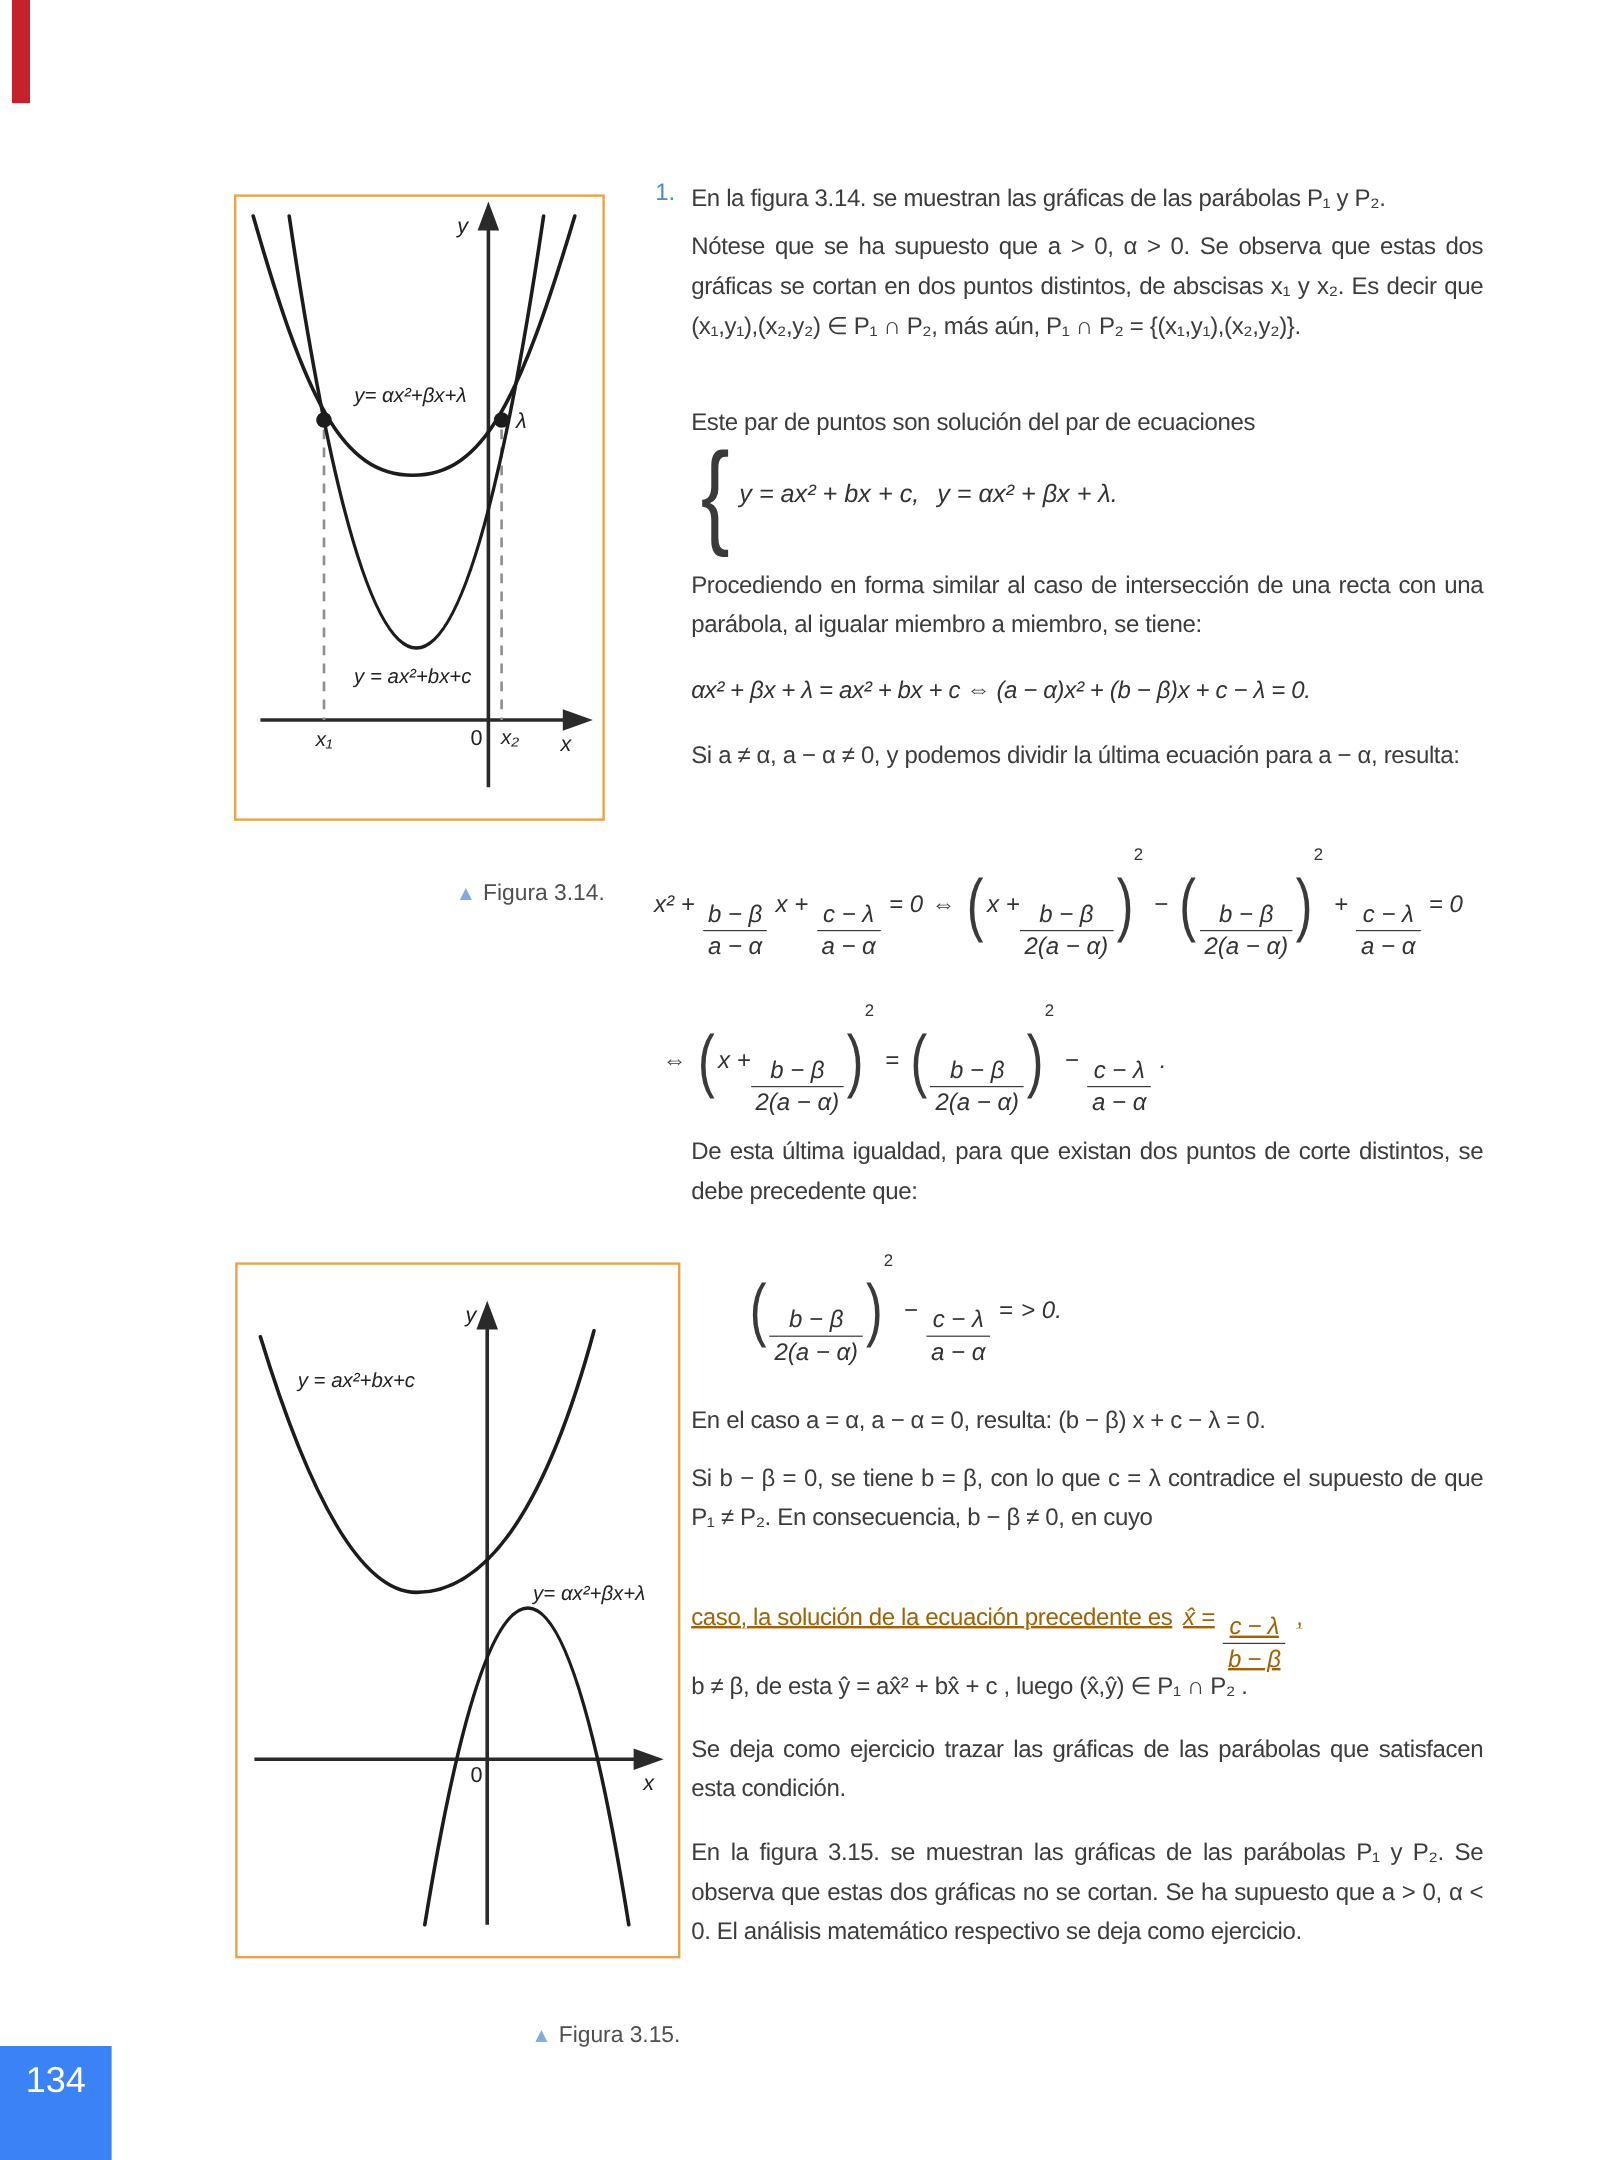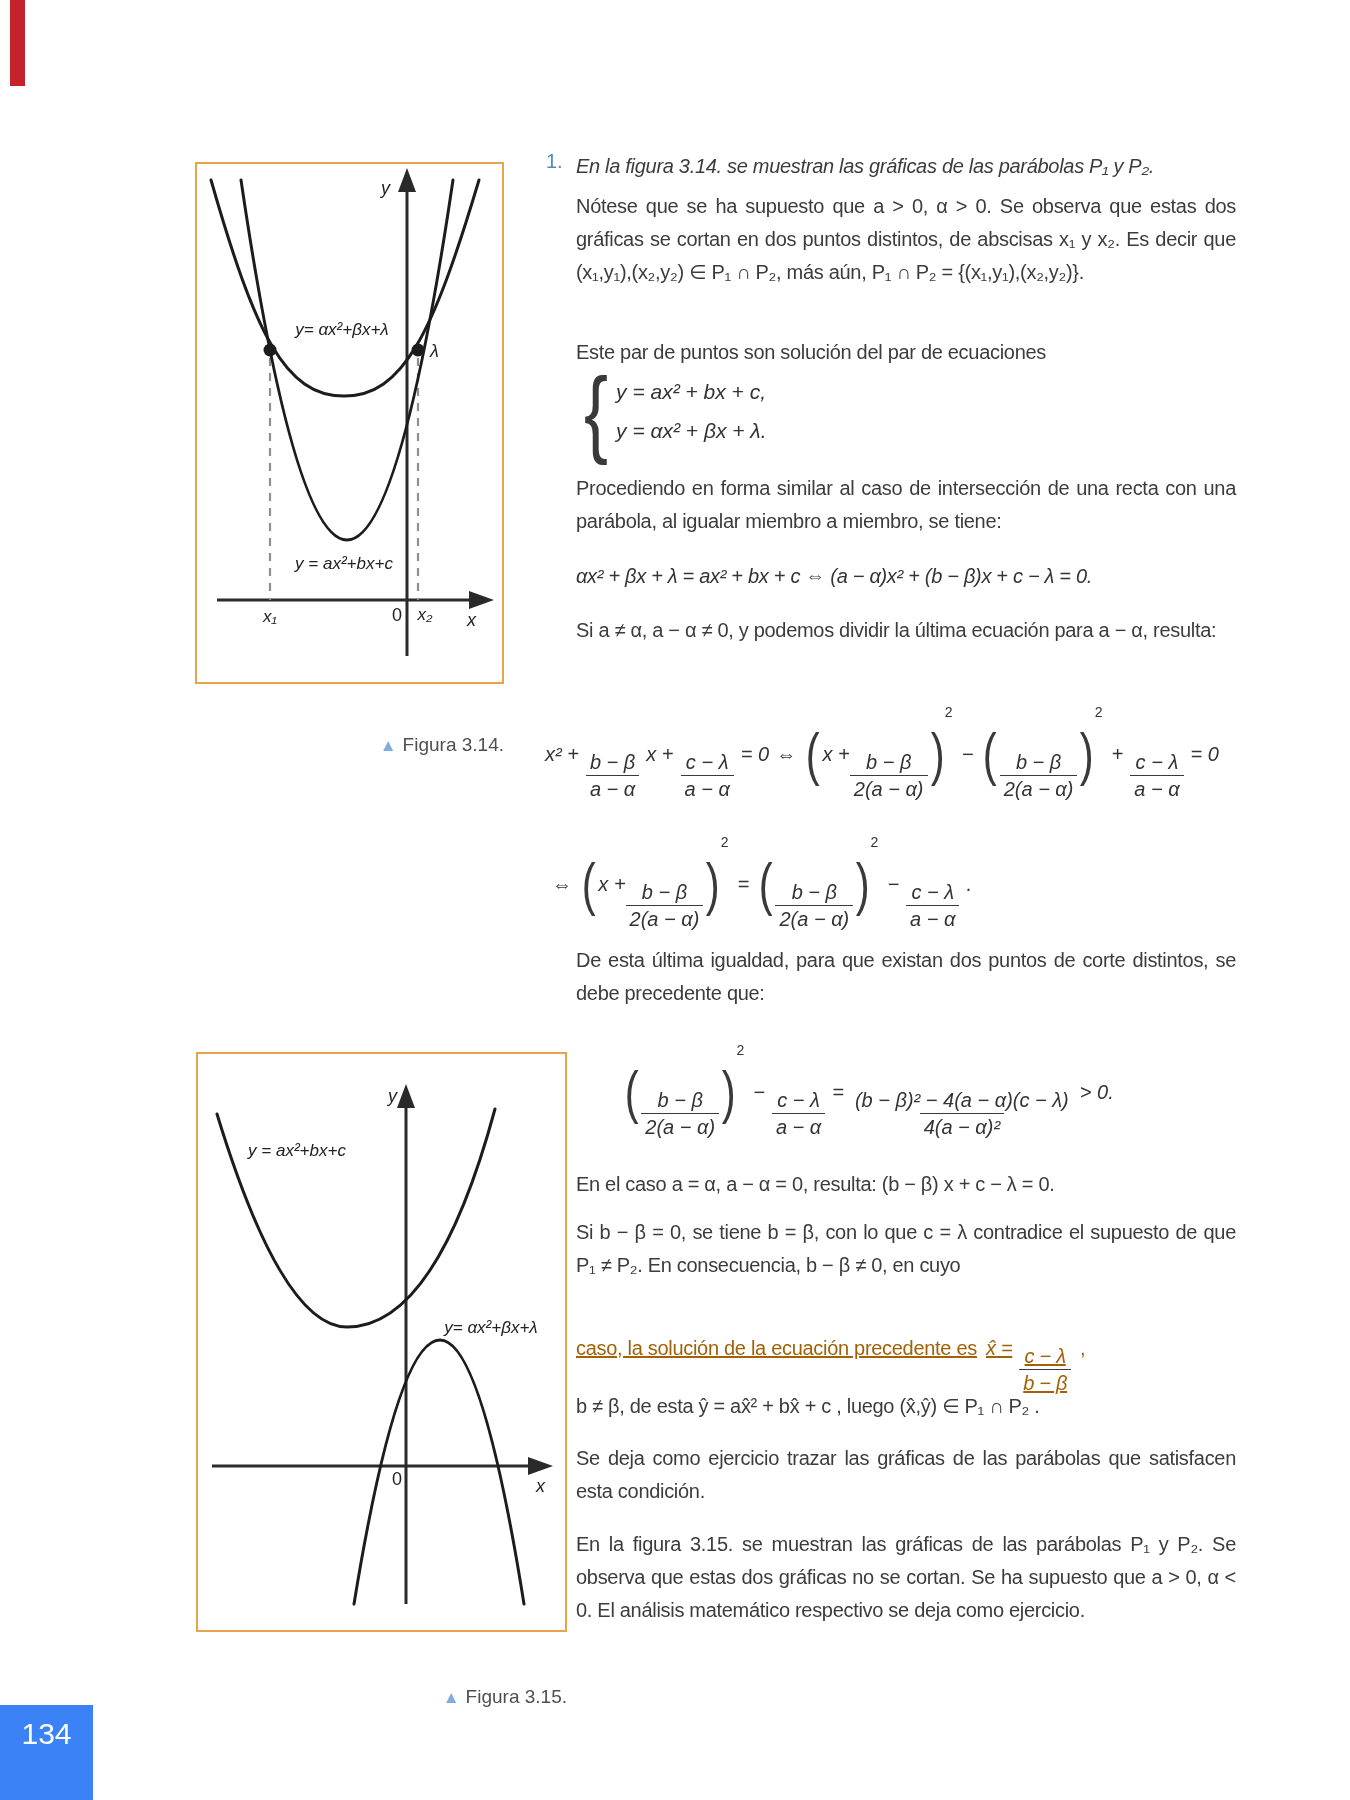--- a/index.html
+++ b/index.html
@@ -49,21 +49,21 @@
   .frac .fn { padding:0 4px; }
   .grp  { display:inline-flex; align-items:center; }
   .bp   { font-style:normal; font-weight:200; font-size:58px; line-height:1;
           transform:scaleX(0.72); color:#3a3a3a; }
   .gsup { font-size:14px; font-style:normal; align-self:flex-start;
           transform:translate(-2px,-2px); }
   .sysblock { position:absolute; left:580px; top:366px; display:flex;
               align-items:center; gap:4px; }
   .sysbrace { font-size:96px; font-weight:200; line-height:0.95; color:#3a3a3a;
               transform:scaleX(0.75); font-style:normal; }
-  .syslines { display:flex; flex-direction:column; gap:15px; font-style:italic;
+  .syslines { display:flex; flex-direction:row; gap:15px; font-style:italic;
               font-size:21px; color:#333; }
   .inline-m { display:inline-flex; align-items:center; gap:7px; font-style:italic; }
   .casorow  { position:absolute; left:576px; top:1300px; display:flex;
               align-items:center; gap:9px; font-size:20px; letter-spacing:-0.3px;
               color:#a16207;text-decoration:underline; }
 </style>
 </head>
 <body>
 
 <div class="abs red-tab"></div>
@@ -118,21 +118,21 @@
     <text class="lab-s" x="99" y="102" text-anchor="middle">y = ax²+bx+c</text>
     <text class="lab-s" x="293" y="279" text-anchor="middle">y= αx²+βx+λ</text>
   </svg>
 </div>
 <div class="abs caption cap315">
   <span class="cap-tri">▲</span><span>Figura 3.15.</span>
 </div>
 
 <div class="item-no">1.</div>
 
-<div class="tblock oneline" style="top:150px;font-style:italic;">En la figura 3.14. se muestran las gráficas de las parábolas P₁ y P₂.</div>
+<div class="tblock oneline" style="top:150px;">En la figura 3.14. se muestran las gráficas de las parábolas P₁ y P₂.</div>
 
 <div class="tblock" style="top:190px;">Nótese que se ha supuesto que a &gt; 0, α &gt; 0. Se observa que estas dos gráficas se cortan en dos puntos distintos, de abscisas x₁ y x₂. Es decir que (x₁,y₁),(x₂,y₂) ∈ P₁ ∩ P₂, más aún, P₁ ∩ P₂ = {(x₁,y₁),(x₂,y₂)}.</div>
 
 <div class="tblock" style="top:336px;">Este par de puntos son solución del par de ecuaciones</div>
 
 <div class="sysblock">
   <span class="sysbrace">{</span>
   <div class="syslines">
     <div>y = ax² + bx + c,</div>
     <div>y = αx² + βx + λ.</div>
@@ -227,24 +227,20 @@
       </span>
     <span class="bp">)</span>
     <span class="gsup">2</span>
   </span>
   <span>−</span>
   <span class="frac">
       <span class="fn">c − λ</span>
       <span class="fd">a − α</span>
     </span>
   <span>=</span>
-  <span class="frac">
-      <span class="fn">(b − β)² − 4(a − α)(c − λ)</span>
-      <span class="fd">4(a − α)²</span>
-    </span>
   <span>&gt; 0.</span>
 </div>
 
 <div class="tblock" style="top:1168px;">En el caso a = α, a − α = 0, resulta: (b − β) x + c − λ = 0.</div>
 
 <div class="tblock" style="top:1216px;">Si b − β = 0, se tiene b = β, con lo que c = λ contradice el supuesto de que P₁ ≠ P₂. En consecuencia, b − β ≠ 0, en cuyo</div>
 
 <div class="casorow">
   <span>caso, la solución de la ecuación precedente es</span>
   <span class="inline-m">

